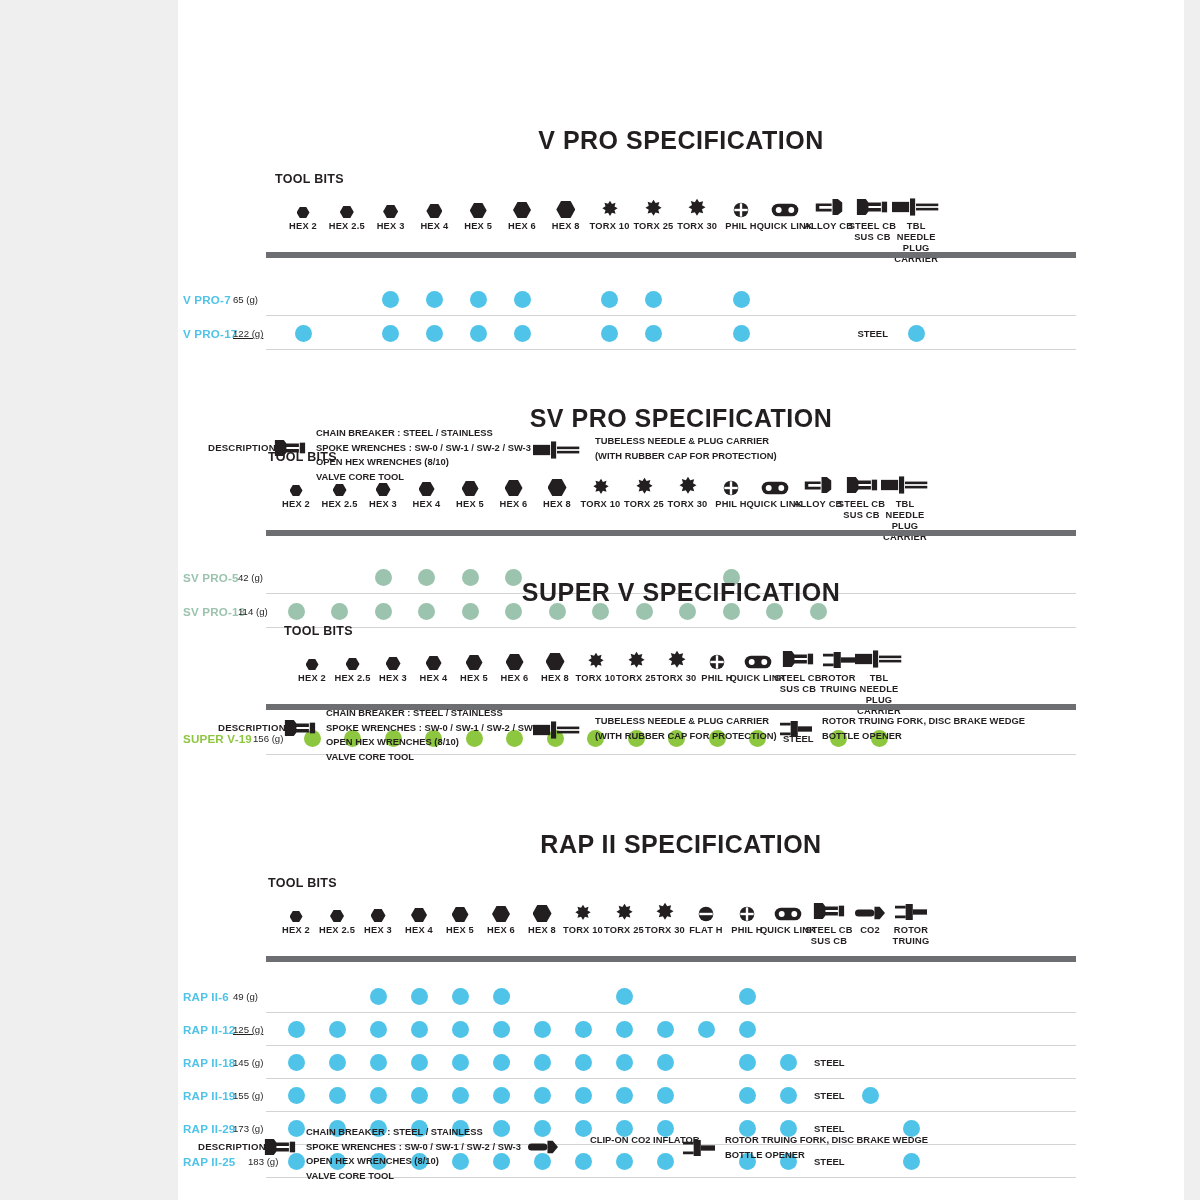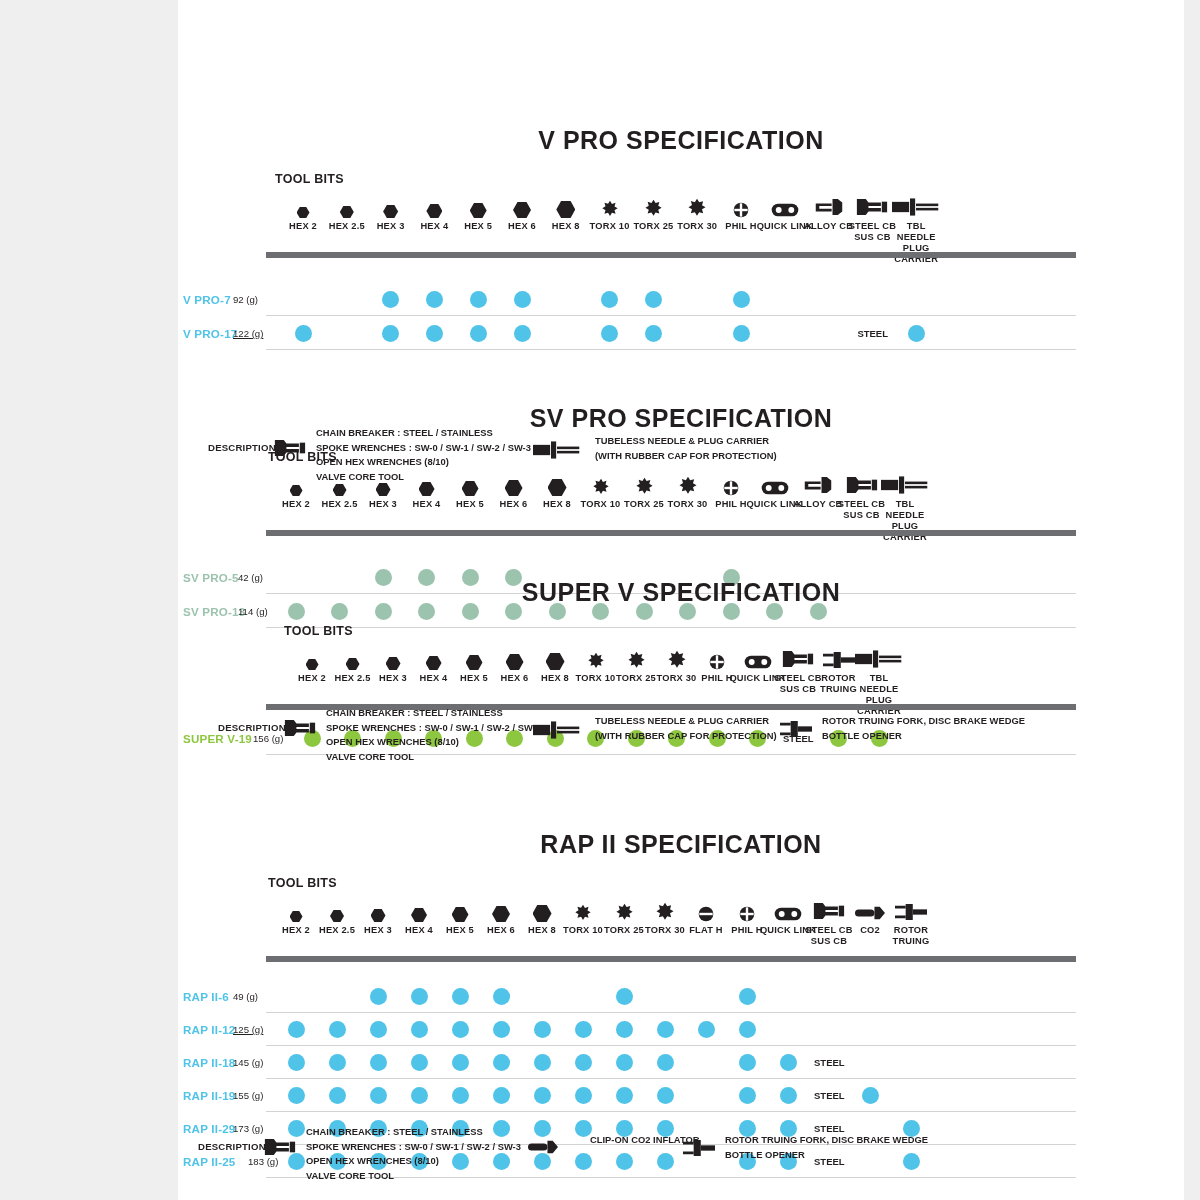--- a/index.html
+++ b/index.html
@@ -178,21 +178,21 @@
               <rect x="21" y="2" width="6" height="20" fill="#231f20"></rect>
               <rect x="28" y="8" width="26" height="3" fill="#231f20"></rect>
               <rect x="28" y="13" width="26" height="3" fill="#231f20"></rect>
             </svg>
           </div>
           <div class="cap">TBL NEEDLE
 PLUG CARRIER</div>
         </div>
         <div class="rule" style="top:126px;width:810px;"></div>
         <div class="rowlabel" style="left:5px;top:167px;color:#4fc3e8;">V PRO-7</div>
-        <div class="rowweight" style="left:55px;top:168px;">92 (g)</div>
+        <div class="rowweight" style="left:55px;top:168px;">65 (g)</div>
         <div class="dot" style="left:204.1px;top:164.5px;background:#4fc3e8;"></div>
         <div class="dot" style="left:247.89999999999998px;top:164.5px;background:#4fc3e8;"></div>
         <div class="dot" style="left:291.7px;top:164.5px;background:#4fc3e8;"></div>
         <div class="dot" style="left:335.5px;top:164.5px;background:#4fc3e8;"></div>
         <div class="dot" style="left:423.09999999999997px;top:164.5px;background:#4fc3e8;"></div>
         <div class="dot" style="left:466.9px;top:164.5px;background:#4fc3e8;"></div>
         <div class="dot" style="left:554.5px;top:164.5px;background:#4fc3e8;"></div>
         <div class="thin" style="top:189px;width:810px;"></div>
         <div class="rowlabel" style="left:5px;top:201px;color:#4fc3e8;">V PRO-17</div>
         <div class="rowweight" style="left:55px;top:202px;text-decoration:underline;">122 (g)</div>

